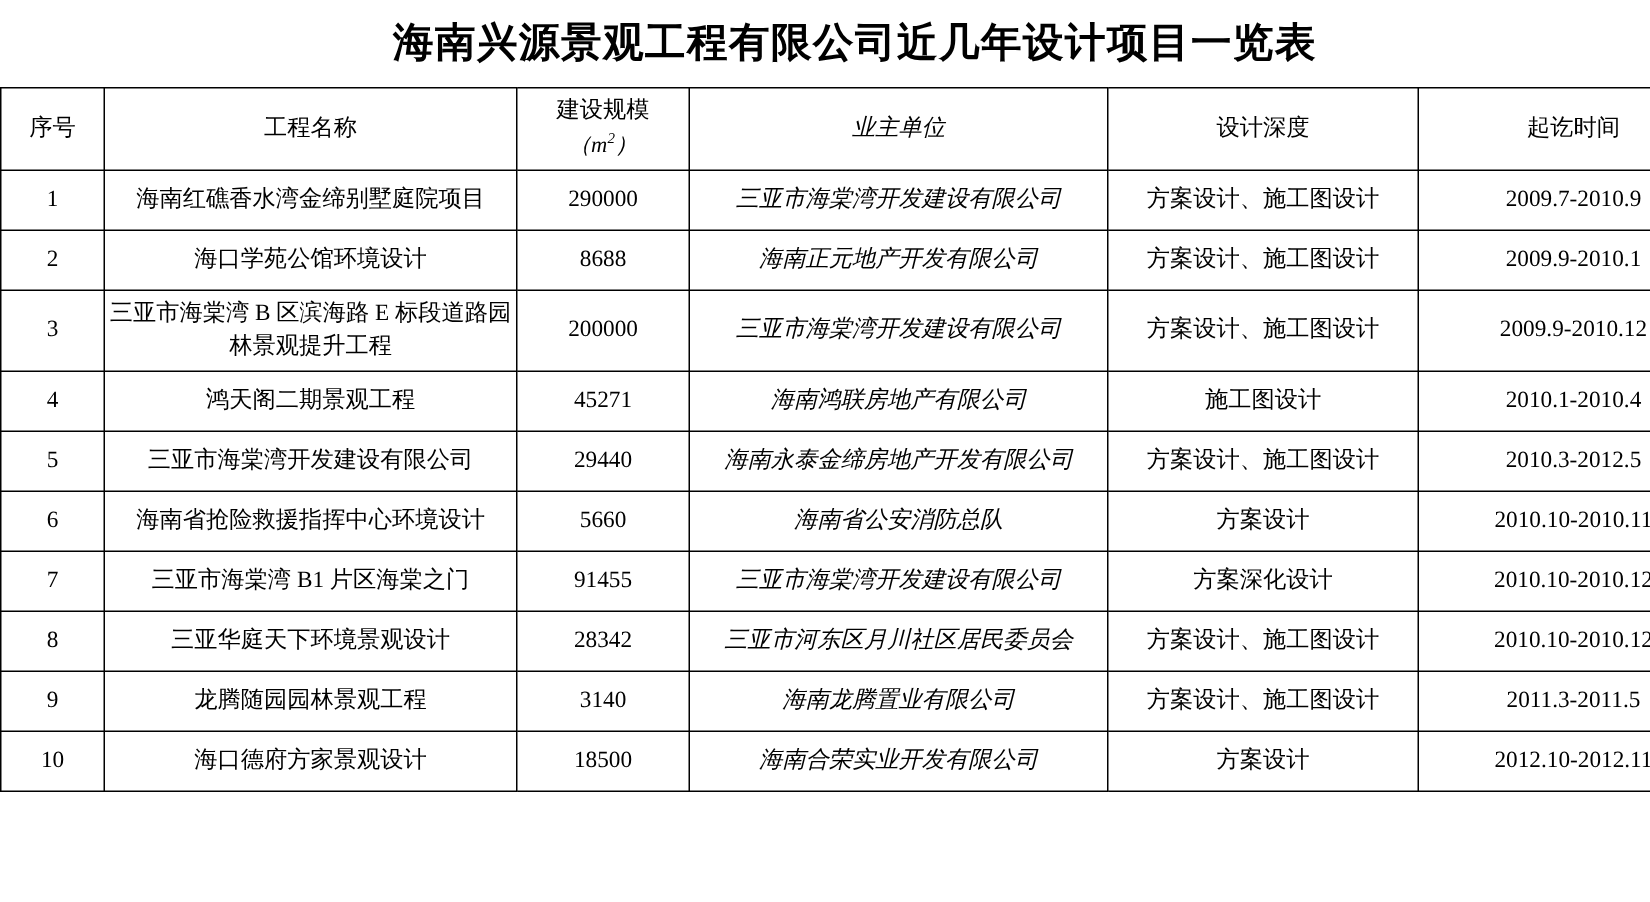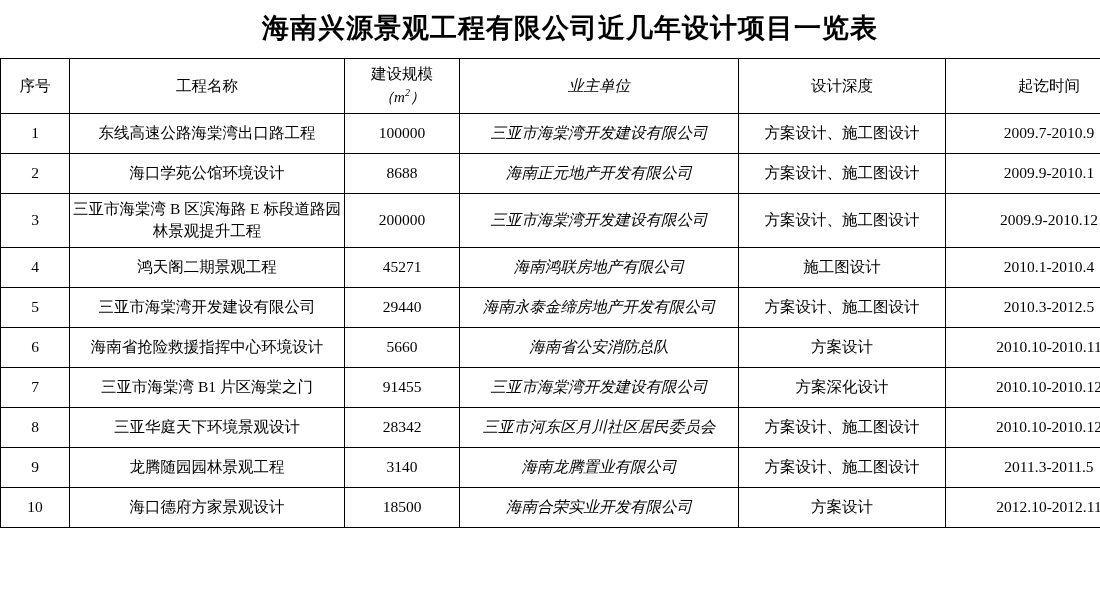--- a/index.html
+++ b/index.html
@@ -89,22 +89,22 @@
           <span class="unit"><span>（m</span><span class="sup">2</span><span>）</span></span>
         </td>
         <td class="col-owner">业主单位</td>
         <td class="col-depth">设计深度</td>
         <td class="col-period">起讫时间</td>
       </tr>
     </thead>
     <tbody id="table-body">
         <tr>
           <td class="col-no">1</td>
-          <td class="col-name two-line">东线高速公路海棠湾出口路工程</td>
-          <td class="col-scale">100000</td>
+          <td class="col-name two-line">海南红礁香水湾金缔别墅庭院项目</td>
+          <td class="col-scale">290000</td>
           <td class="col-owner">三亚市海棠湾开发建设有限公司</td>
           <td class="col-depth">方案设计、施工图设计</td>
           <td class="col-period">2009.7-2010.9</td>
         </tr>
         <tr>
           <td class="col-no">2</td>
           <td class="col-name two-line">海口学苑公馆环境设计</td>
           <td class="col-scale">8688</td>
           <td class="col-owner">海南正元地产开发有限公司</td>
           <td class="col-depth">方案设计、施工图设计</td>

